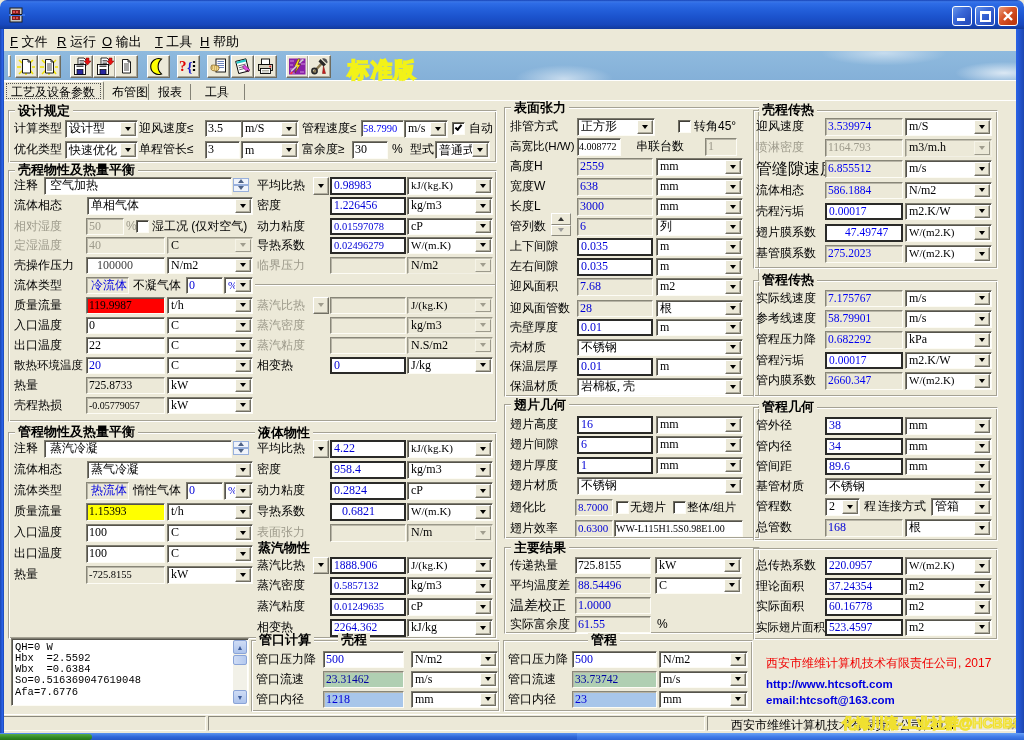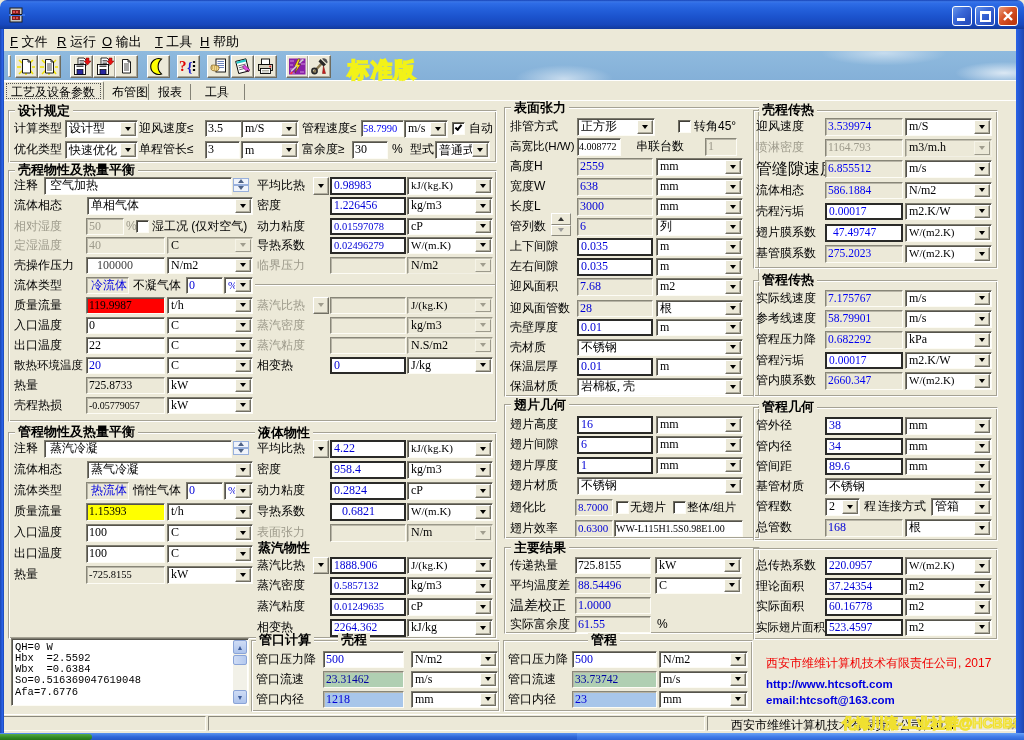--- a/index.html
+++ b/index.html
@@ -617,21 +617,21 @@
 <div class="fg" style="left:825px;top:181.5px;width:78px;height:17.5px;background:#ece9d8;color:#0000f0;font-size:11.5px;padding-left:2px;">586.1884</div>
 <div class="cbo" style="left:905px;top:181.5px;width:87px;height:17.5px;color:#000;font-size:12px;">N/m2<div class="cbtn" style="height:13.5px;">
         <div class="tri"></div>
       </div></div>
 <div class="lb" style="left:756px;top:202.5px;font-size:12px;">壳程污垢</div>
 <div class="fe" style="left:825px;top:202.5px;width:78px;height:17.5px;background:#fff;color:#0000f0;font-size:11.5px;padding-left:2px;">0.00017</div>
 <div class="cbo" style="left:905px;top:202.5px;width:87px;height:17.5px;color:#000;font-size:12px;">m2.K/W<div class="cbtn" style="height:13.5px;">
         <div class="tri"></div>
       </div></div>
 <div class="lb" style="left:756px;top:224px;font-size:12px;">翅片膜系数</div>
-<div class="fe" style="left:825px;top:224px;width:78px;height:17.5px;background:#fff;color:#0000f0;font-size:11.5px;padding-left:6px;">47.49747</div>
+<div class="fe" style="left:825px;top:224px;width:78px;height:17.5px;background:#fff;color:#0000f0;font-size:11.5px;padding-left:18px;">47.49747</div>
 <div class="cbo" style="left:905px;top:224px;width:87px;height:17.5px;color:#000;font-size:11px;">W/(m2.K)<div class="cbtn" style="height:13.5px;">
         <div class="tri"></div>
       </div></div>
 <div class="lb" style="left:756px;top:245px;font-size:12px;">基管膜系数</div>
 <div class="fg" style="left:825px;top:245px;width:78px;height:17.5px;background:#ece9d8;color:#0000f0;font-size:11.5px;padding-left:2px;">275.2023</div>
 <div class="cbo" style="left:905px;top:245px;width:87px;height:17.5px;color:#000;font-size:11px;">W/(m2.K)<div class="cbtn" style="height:13.5px;">
         <div class="tri"></div>
       </div></div>
 <div class="gb" style="left:753px;top:280px;width:245px;height:117px;"></div>
 <div class="gt" style="left:759px;top:273px;font-size:13px;">管程传热</div>

